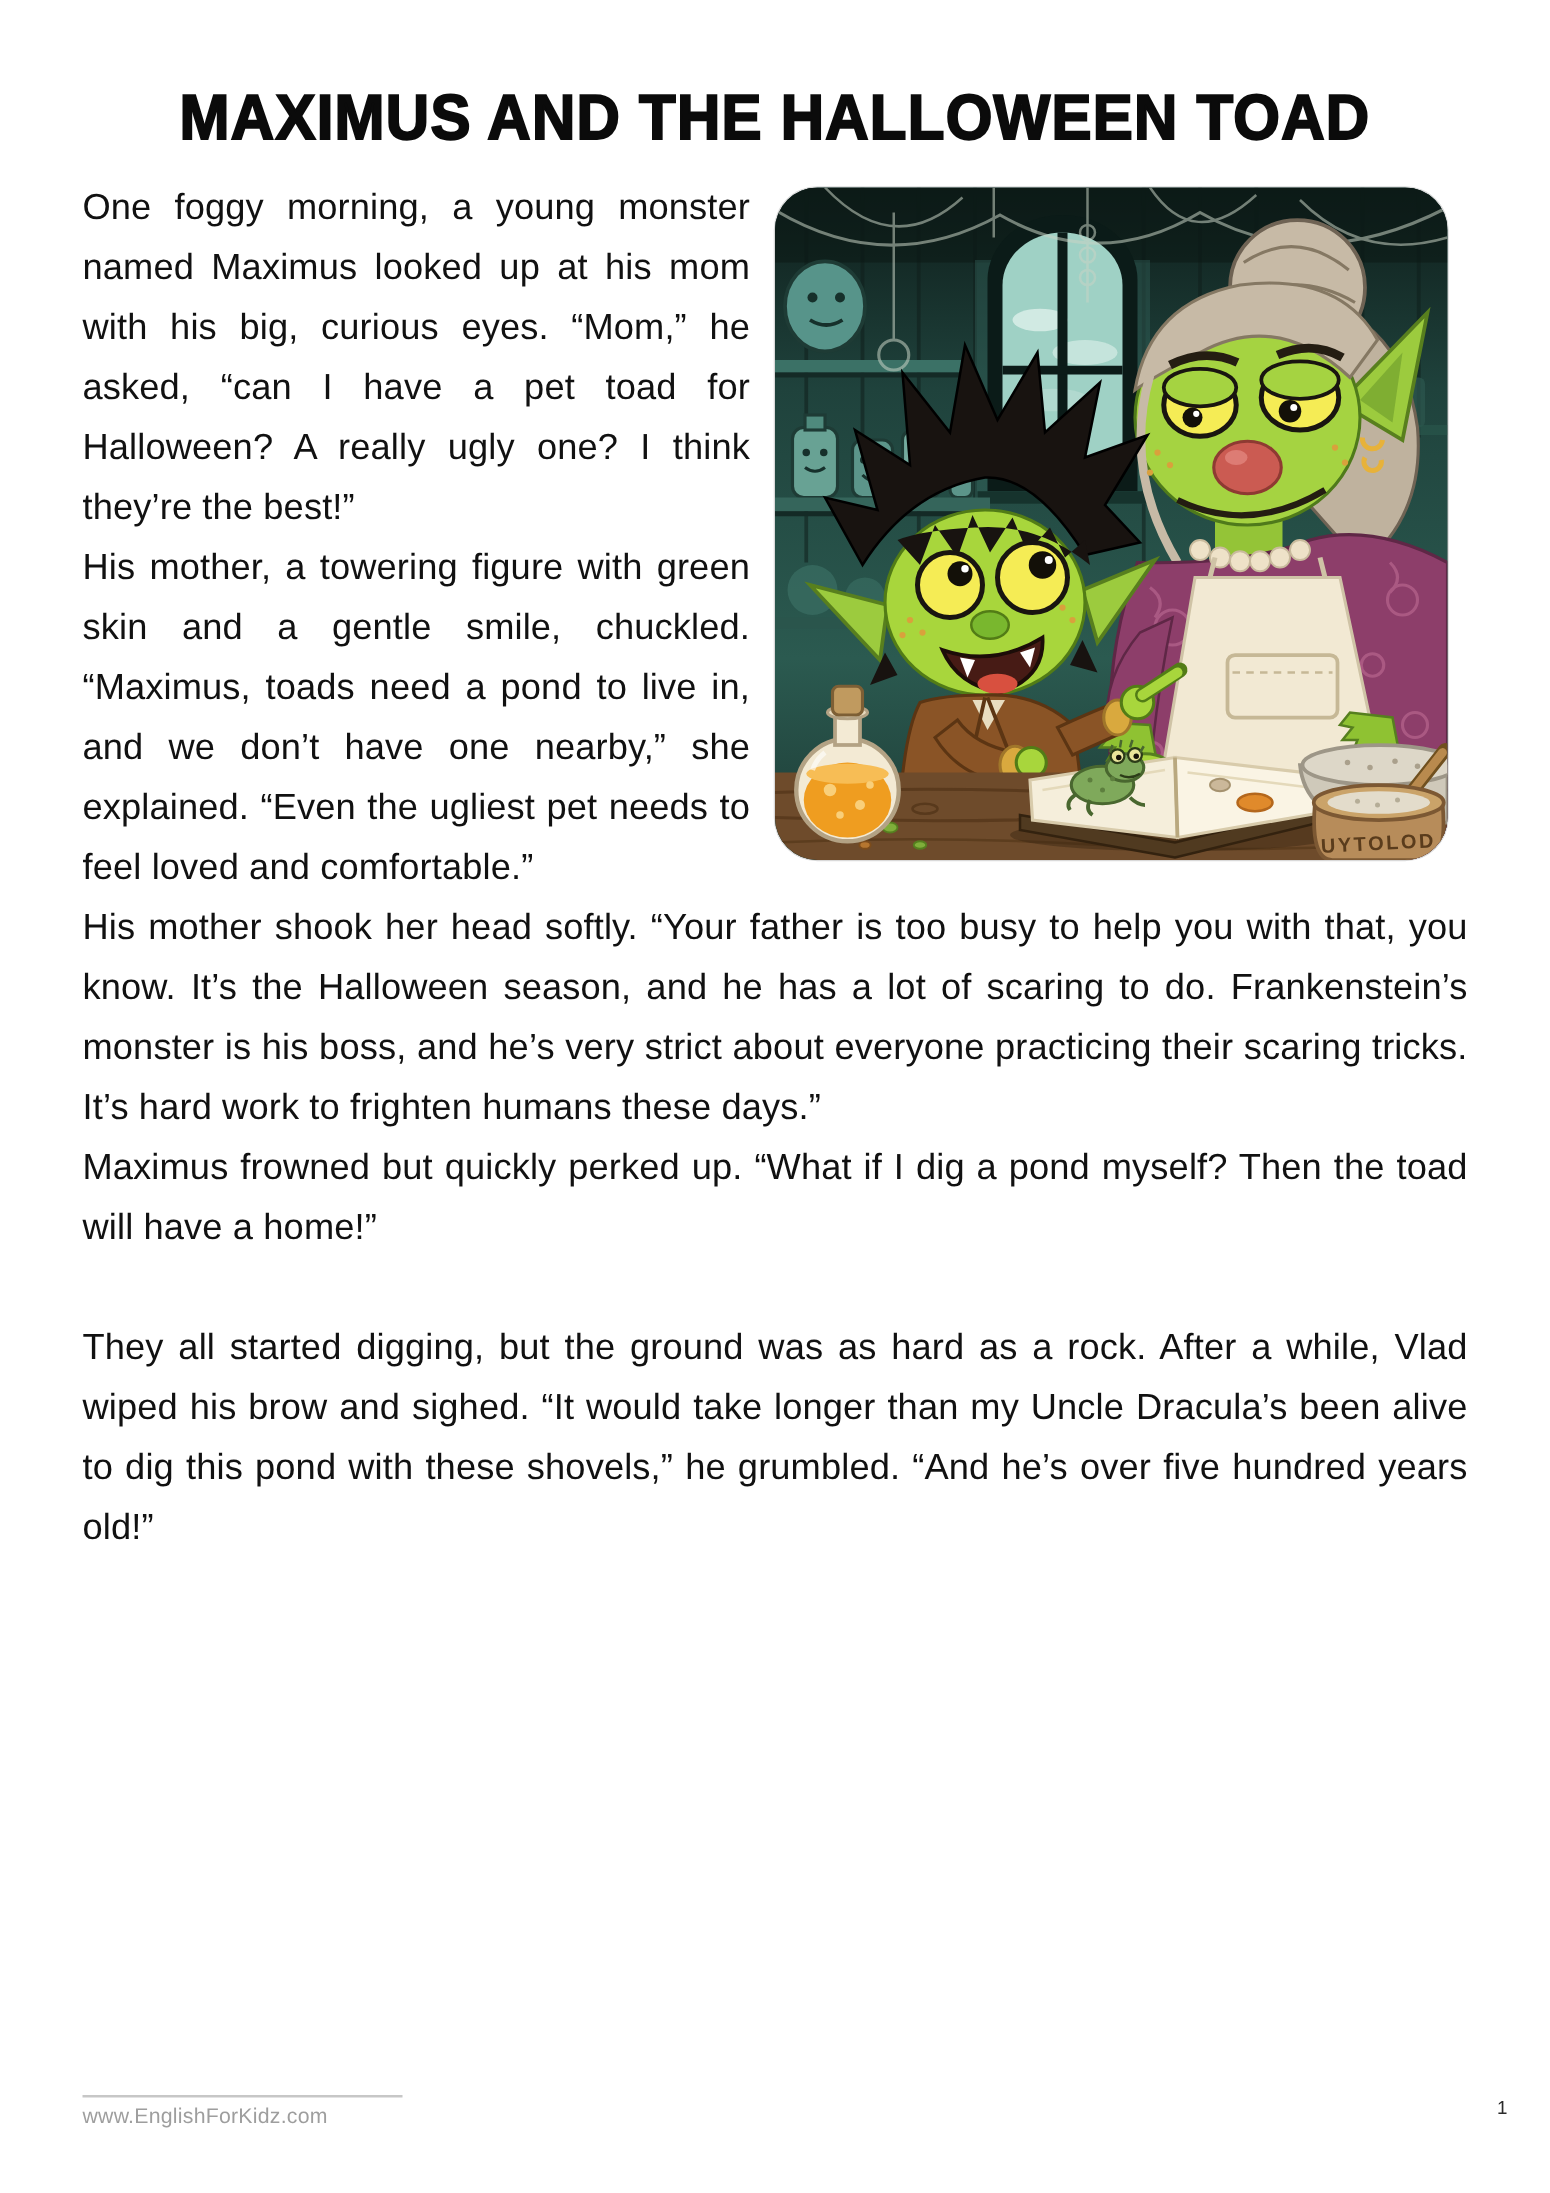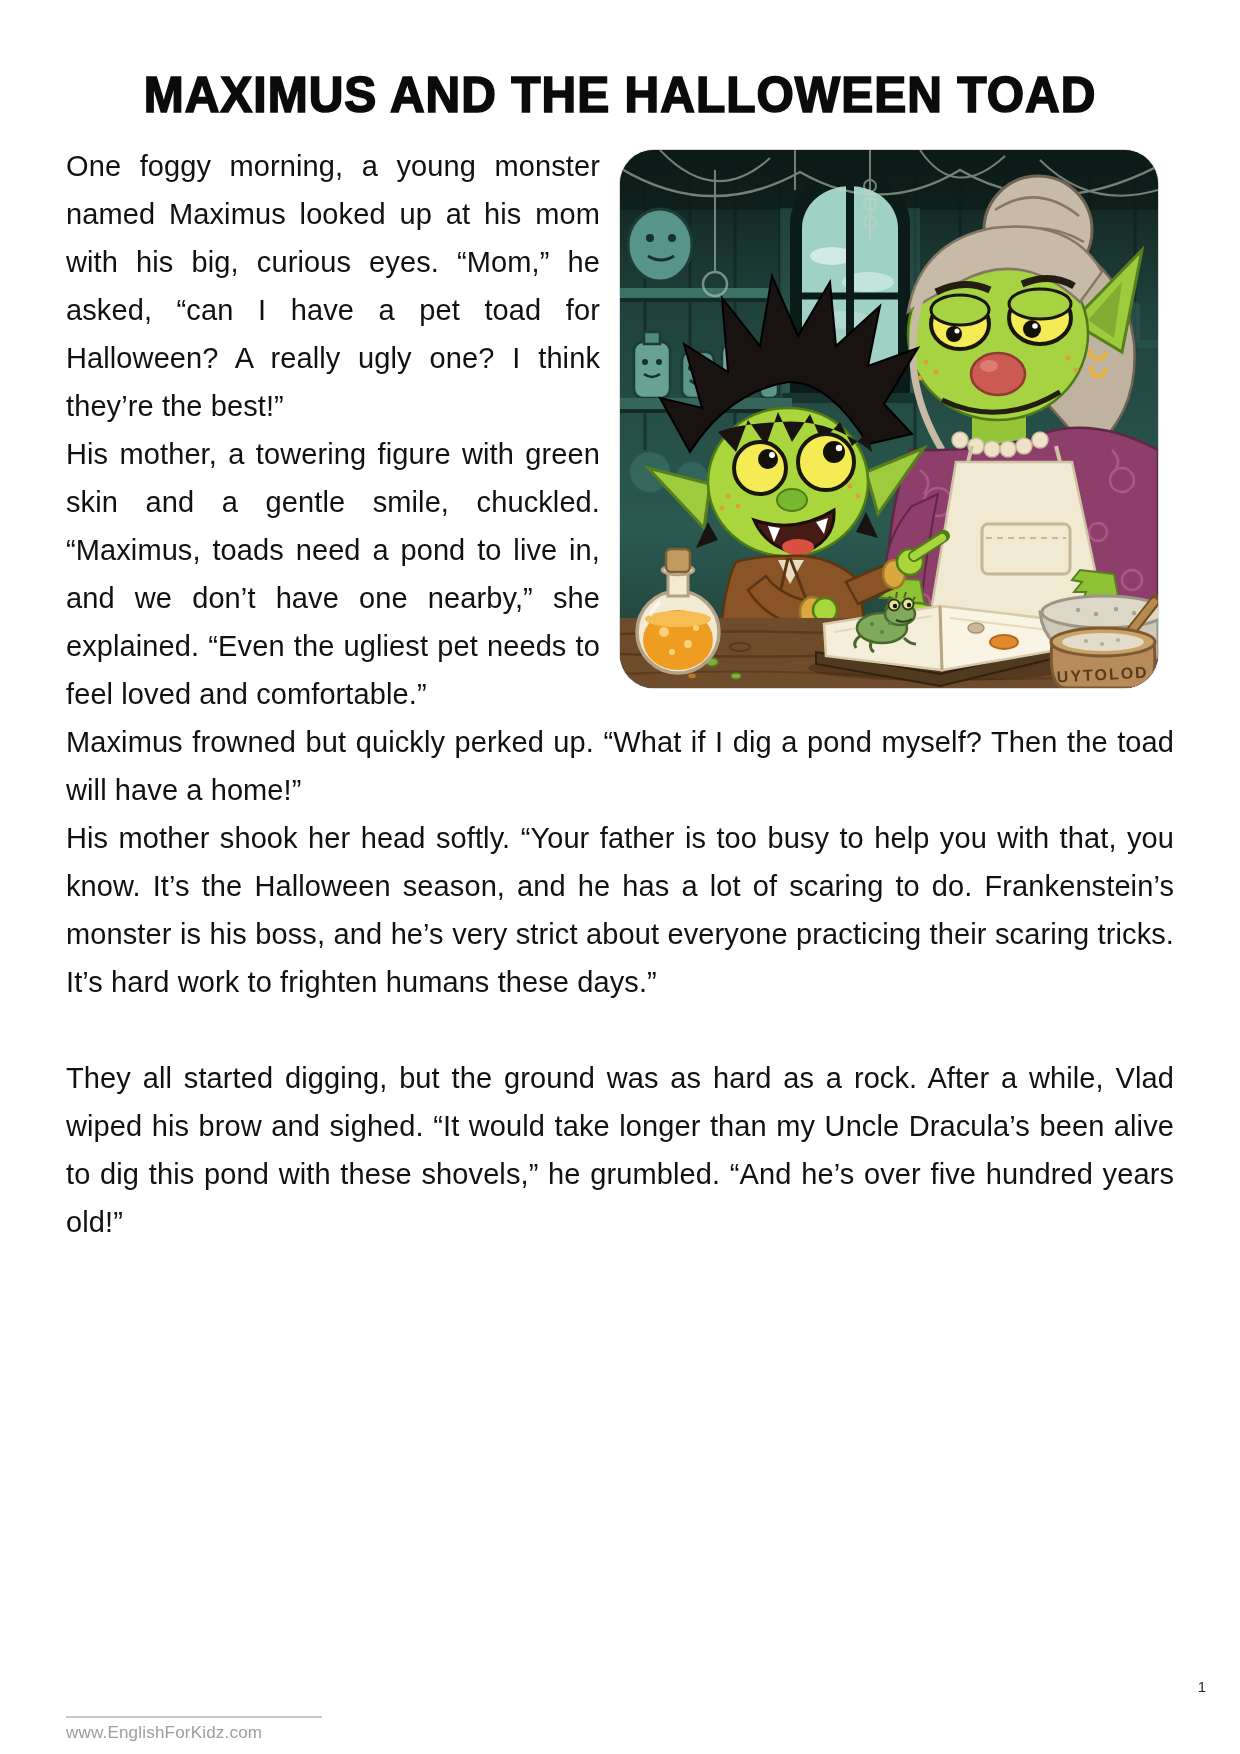--- a/index.html
+++ b/index.html
@@ -41,21 +41,21 @@
     padding:0;
     border-radius:34px;
     overflow:hidden;
     background:#1d3c37;
     box-shadow:0 0 0 1px rgba(0,0,0,0.15);
   }
   figure.illustration svg{display:block;width:538px;height:538px;}
   .footer{
     position:absolute;
     left:66px;
-    top:1716px;
+    top:1676px;
     width:600px;
   }
   .footer .rule{
     width:256px;height:0;
     border-top:2px solid #c7c7c7;
     margin-bottom:5px;
   }
   .footer .site{
     font-size:17px;
     color:#9e9e9e;
@@ -351,22 +351,22 @@
               <circle cx="482" cy="494" r="2"></circle>
               <circle cx="498" cy="490" r="2"></circle>
             </g>
           <text x="483" y="530" text-anchor="middle" font-size="16" font-weight="bold" fill="#5a3c1c" letter-spacing="2" transform="rotate(-3 483 530)">UYTOLOD</text>
         </g>
       </svg>
     </figure>
 
     <p class="story-par">One foggy morning, a young monster named Maximus looked up at his mom with his big, curious eyes. “Mom,” he asked, “can I have a pet toad for Halloween? A really ugly one? I think they’re the best!”</p>
     <p class="story-par">His mother, a towering figure with green skin and a gentle smile, chuckled. “Maximus, toads need a pond to live in, and we don’t have one nearby,” she explained. “Even the ugliest pet needs to feel loved and comfortable.”</p>
+    <p class="story-par">His mother shook her head softly. “Your father is too busy to help you with that, you know. It’s the Halloween season, and he has a lot of scaring to do. Frankenstein’s monster is his boss, and he’s very strict about everyone practicing their scaring tricks. It’s hard work to frighten humans these days.”</p>
     <p class="story-par">Maximus frowned but quickly perked up. “What if I dig a pond myself? Then the toad will have a home!”</p>
-    <p class="story-par">His mother shook her head softly. “Your father is too busy to help you with that, you know. It’s the Halloween season, and he has a lot of scaring to do. Frankenstein’s monster is his boss, and he’s very strict about everyone practicing their scaring tricks. It’s hard work to frighten humans these days.”</p>
     <p class="story-par"></p>
     <p class="story-par">They all started digging, but the ground was as hard as a rock. After a while, Vlad wiped his brow and sighed. “It would take longer than my Uncle Dracula’s been alive to dig this pond with these shovels,” he grumbled. “And he’s over five hundred years old!”</p>
   </div>
 
   <div class="footer">
     <div class="rule"></div>
     <div class="site">www.EnglishForKidz.com</div>
   </div>
 
   <div class="page-number">1</div>

